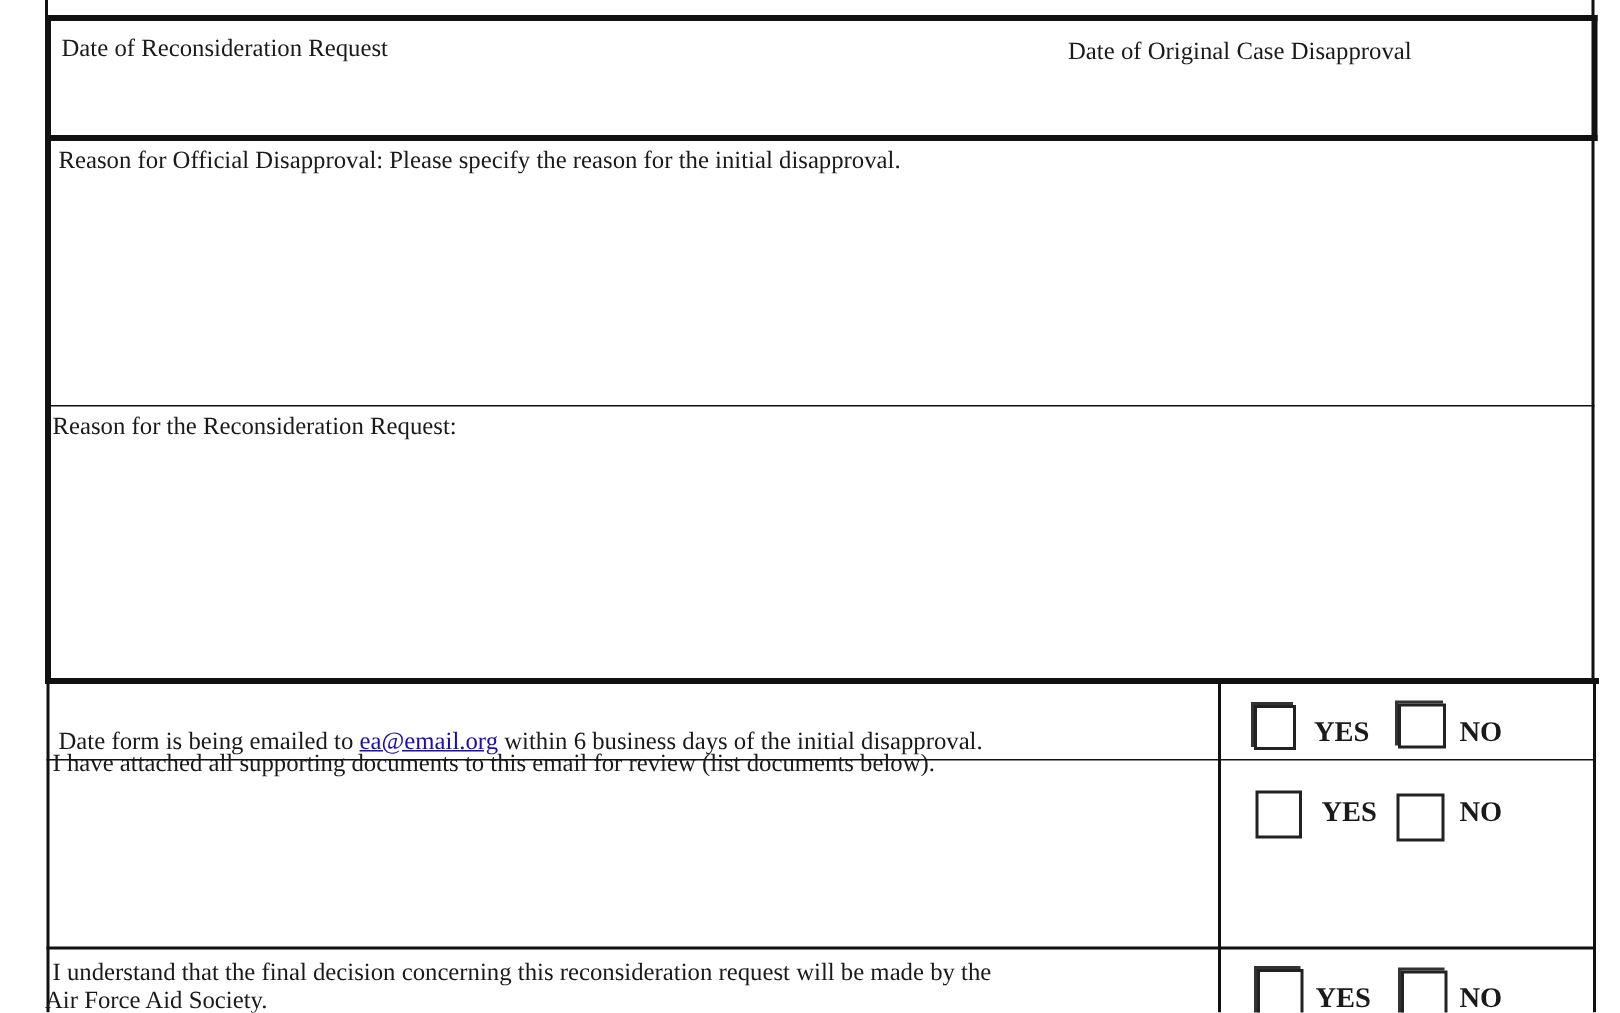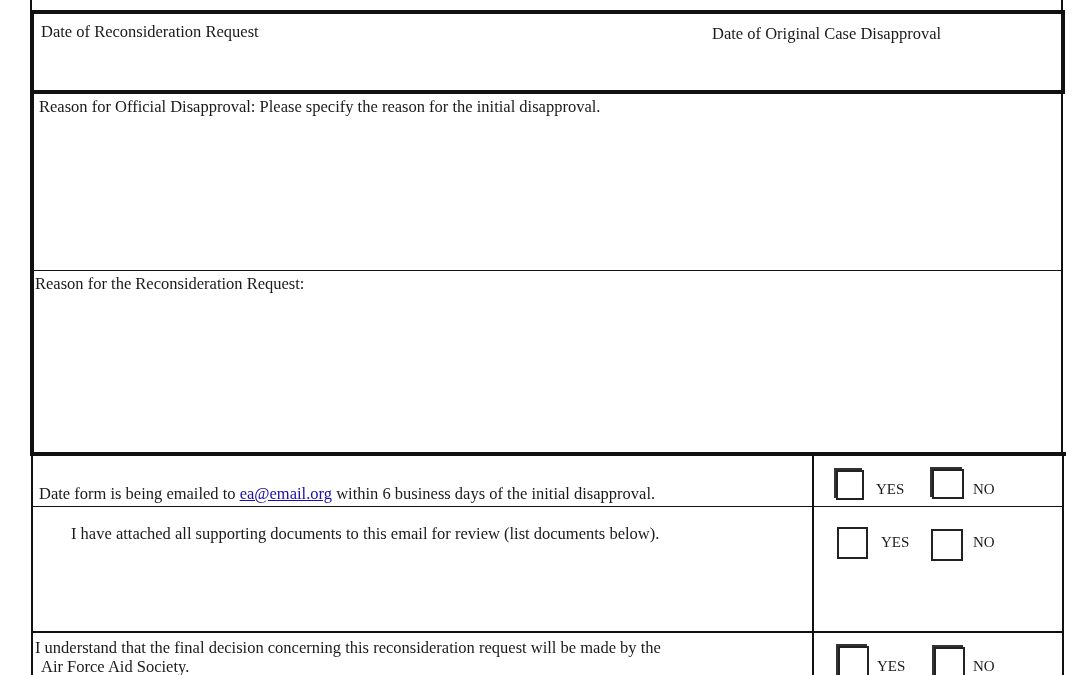--- a/index.html
+++ b/index.html
@@ -5,21 +5,21 @@
     html, body { margin: 0; padding: 0; background: #fff; }
     body { width: 1080px; height: 675px; position: relative; overflow: hidden;
            font-family: "Liberation Serif", serif; color: #1a1a1a; }
     .abs { position: absolute; }
     .line { position: absolute; background: #111; }
     .txt { position: absolute; font-size: 16.5px; white-space: nowrap; line-height: 18px; }
     .txt a { color: #1a0dab; text-decoration: underline; }
     .cb { position: absolute; width: 28px; height: 30px; border: 2px solid #222;
           box-sizing: border-box; background: #fff; cursor: pointer; }
     .cb.shadow { box-shadow: -2px -2px 0 0 #333; }
-    .cb-label { position: absolute; font-size: 15px; line-height: 18px; }
+    .cb-label { position: absolute; font-size: 19px; line-height: 18px; font-weight: bold; }
   </style>
 </head>
 <body>
 
 <div class="line" style="left:30px; top:0; width:2px; height:12px;"></div>
 <div class="line" style="left:1061px; top:0; width:2px; height:12px;"></div>
 
 <div class="abs" style="left:30px; top:10px; width:1035px; height:84px;">
   <div class="line" style="left:0; top:0; width:1035px; height:4px;"></div>
   <div class="line" style="left:0; top:0; width:4px; height:84px;"></div>
@@ -48,25 +48,25 @@
 <div class="line" style="left:31px; top:631px; width:1033px; height:2px;"></div>
 
 <div class="txt" style="left:39px; top:485px;">
   <span>Date form is being emailed to </span><a href="#">ea@email.org</a><span> within 6 business days of the initial disapproval.</span>
 </div>
 <div class="cb shadow" style="left:836px; top:470px;"></div>
 <div class="cb-label" style="left:876px; top:480px;">YES</div>
 <div class="cb shadow" style="left:932px; top:469px; width:32px;"></div>
 <div class="cb-label" style="left:973px; top:480px;">NO</div>
 
-<div class="txt" style="left:35px; top:525px;margin-left:36px;">I have attached all supporting documents to this email for review (list documents below).</div>
+<div class="txt" style="left:35px; top:500px;">I have attached all supporting documents to this email for review (list documents below).</div>
 <div class="abs" style="left:35px; top:538px; width:770px; height:90px;"></div>
 <div class="cb" style="left:837px; top:527px; width:31px; height:32px;"></div>
 <div class="cb-label" style="left:881px; top:533px;">YES</div>
 <div class="cb" style="left:931px; top:529px; width:32px; height:32px;"></div>
 <div class="cb-label" style="left:973px; top:533px;">NO</div>
 
 <div class="txt" style="left:35px; top:639px;">I understand that the final decision concerning this reconsideration request will be made by the</div>
-<div class="txt" style="left:41px; top:658px;">Air Force Aid Society.</div>
+<div class="txt" style="left:30px; top:658px;">Air Force Aid Society.</div>
 <div class="cb shadow" style="left:838px; top:646px; width:31px; height:34px;"></div>
 <div class="cb-label" style="left:877px; top:657px;">YES</div>
 <div class="cb shadow" style="left:934px; top:647px; width:31px; height:34px;"></div>
 <div class="cb-label" style="left:973px; top:657px;">NO</div>
 
 </body></html>

